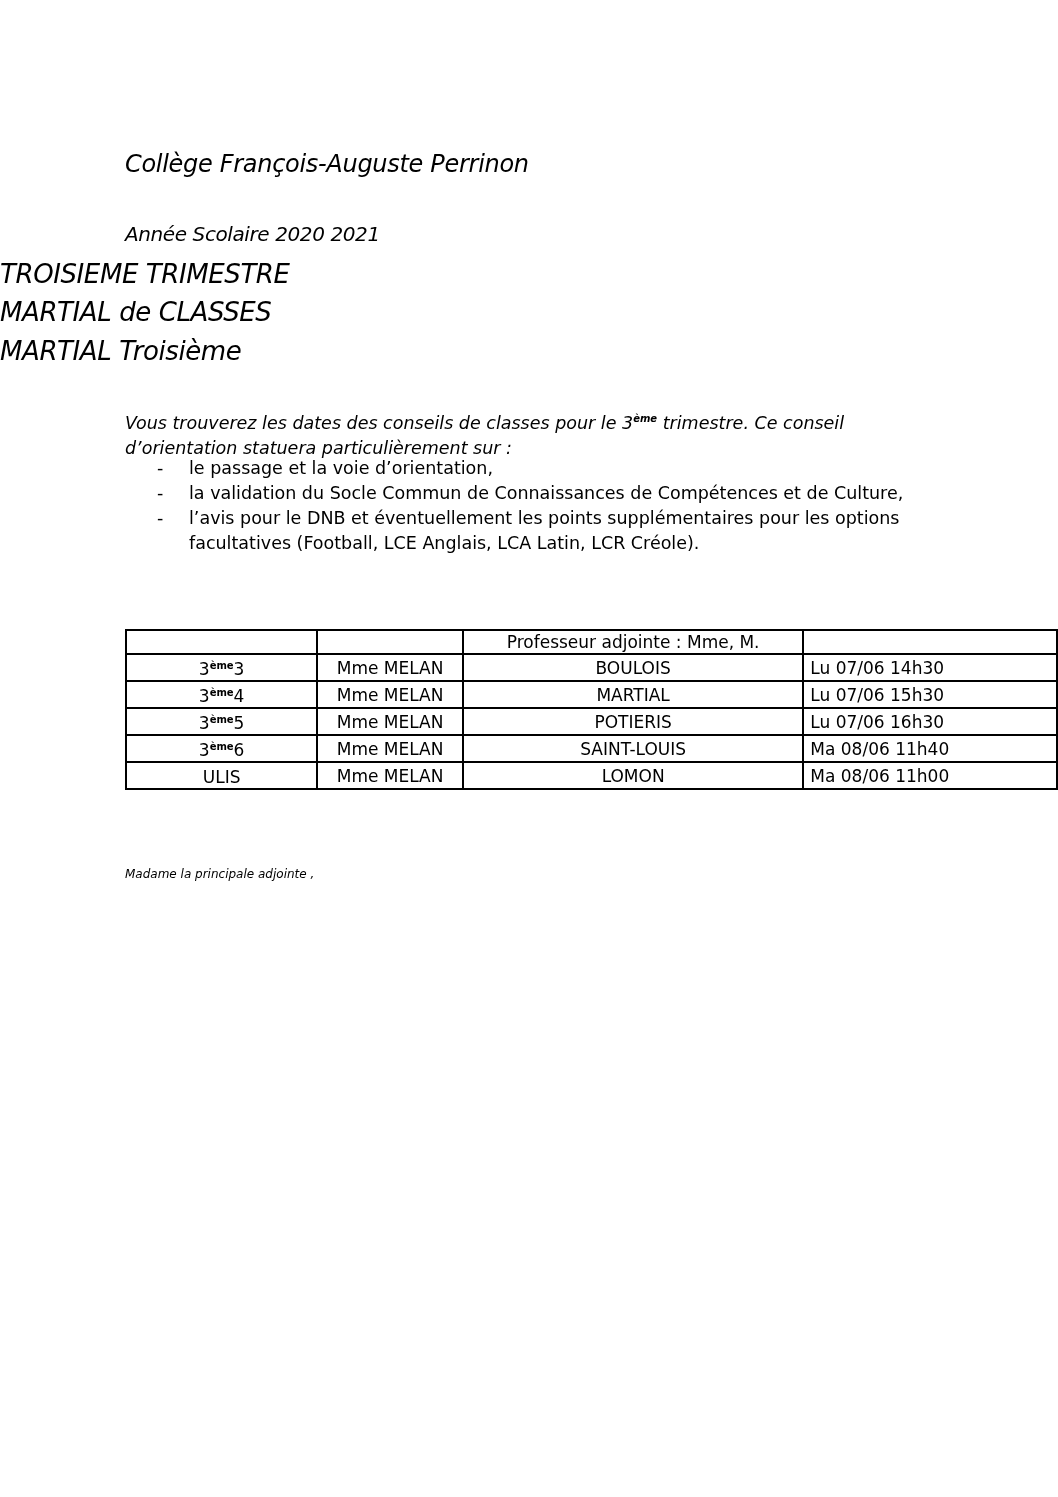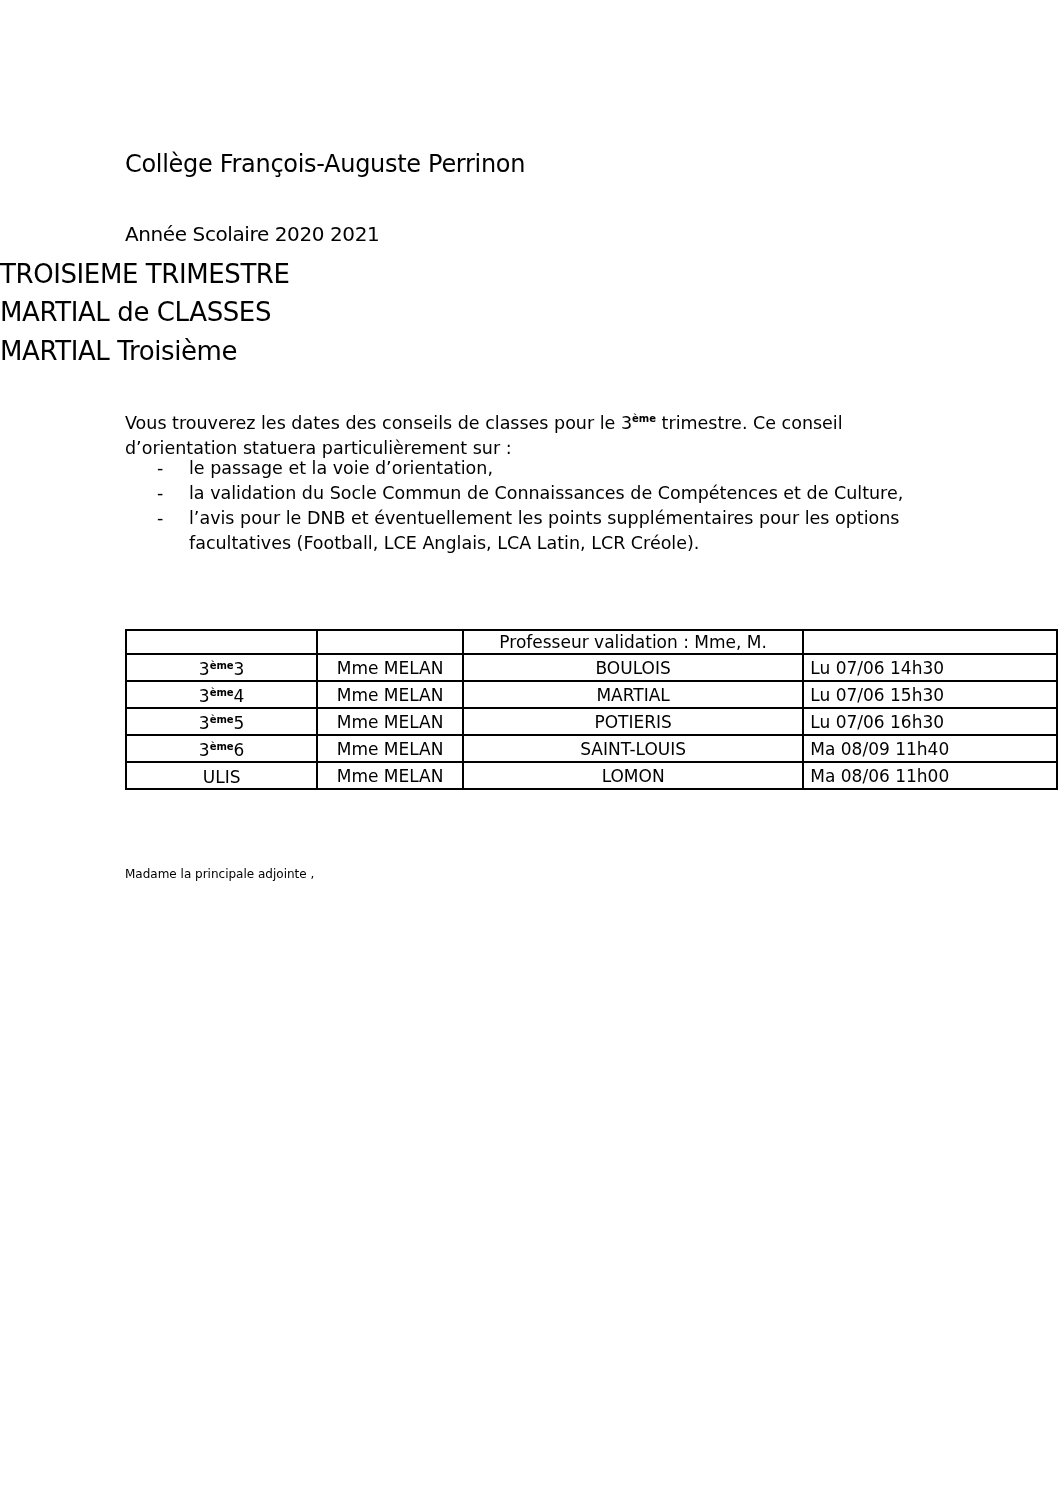--- a/index.html
+++ b/index.html
@@ -1,18 +1,18 @@
 <!DOCTYPE html>
 <html><head>
 <meta charset="utf-8">
 <style>
   html, body { margin: 0; padding: 0; background: #ffffff; }
   body { width: 1058px; height: 1497px; position: relative; overflow: hidden;
          font-family: "DejaVu Sans", sans-serif; color: #000; }
-  .abs { position: absolute; white-space: nowrap; }
+  .abs { position: absolute; white-space: nowrap; font-style: italic; }
   .school { left: 125px; top: 150px; font-size: 24px; letter-spacing: -0.3px; }
   .year { left: 125px; top: 222px; font-size: 20px; letter-spacing: -0.4px; }
   .title { left: 0; width: 1030px; font-size: 26px; letter-spacing: -0.4px; }
   .t1 { top: 259px; }
   .t2 { top: 297px; }
   .t3 { top: 336px; }
   .intro { left: 125px; top: 406px; font-size: 17.5px; line-height: 25px; width: 800px; white-space: normal; }
   .intro sup { font-size: 10px; vertical-align: 7px; font-weight: bold; }
   .bullets { position: absolute; left: 125px; top: 456px; width: 800px; font-size: 17.5px; line-height: 25px; margin: 0; padding: 0; list-style: none; }
   .bullets li { position: relative; padding-left: 64px; }
@@ -41,21 +41,21 @@
   <li><span class="dash">-</span><span>le passage et la voie d’orientation,</span></li>
   <li><span class="dash">-</span><span>la validation du Socle Commun de Connaissances de Compétences et de Culture,</span></li>
   <li><span class="dash">-</span><span>l’avis pour le DNB et éventuellement les points supplémentaires pour les options facultatives (Football, LCE Anglais, LCA Latin, LCR Créole).</span></li>
 </ul>
 
 <table class="councils">
   <tbody id="tbody">
     <tr>
       <td class="c1"></td>
       <td class="c2"></td>
-      <td class="c3">Professeur validation : Mme, M.</td>
+      <td class="c3">Professeur adjointe : Mme, M.</td>
       <td class="c4"></td>
     </tr>
       <tr>
         <td class="c1"><span>3</span><sup>ème</sup><span>3</span></td>
         <td class="c2">Mme MELAN</td>
         <td class="c3">BOULOIS</td>
         <td class="c4">Lu 07/06 14h30</td>
       </tr>
       <tr>
         <td class="c1"><span>3</span><sup>ème</sup><span>4</span></td>
@@ -66,21 +66,21 @@
       <tr>
         <td class="c1"><span>3</span><sup>ème</sup><span>5</span></td>
         <td class="c2">Mme MELAN</td>
         <td class="c3">POTIERIS</td>
         <td class="c4">Lu 07/06 16h30</td>
       </tr>
       <tr>
         <td class="c1"><span>3</span><sup>ème</sup><span>6</span></td>
         <td class="c2">Mme MELAN</td>
         <td class="c3">SAINT-LOUIS</td>
-        <td class="c4">Ma 08/09 11h40</td>
+        <td class="c4">Ma 08/06 11h40</td>
       </tr>
       <tr>
         <td class="c1"><span>ULIS</span><sup></sup><span></span></td>
         <td class="c2">Mme MELAN</td>
         <td class="c3">LOMON</td>
         <td class="c4">Ma 08/06 11h00</td>
       </tr>
     </tbody>
 </table>
 

